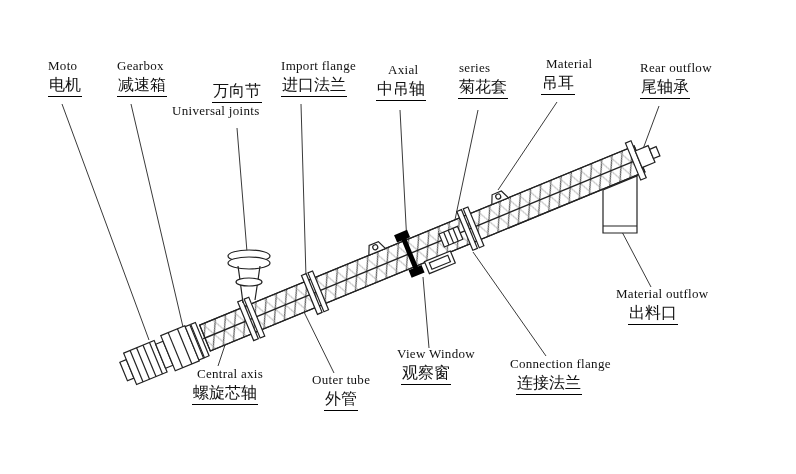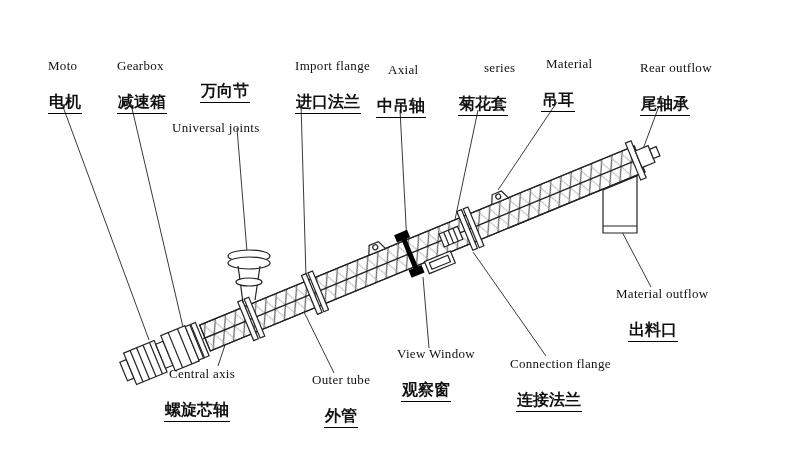--- a/index.html
+++ b/index.html
@@ -11,30 +11,29 @@
     font-family:"Liberation Serif","DejaVu Serif",serif;
   }
   .stage svg{position:absolute;left:0;top:0;}
   .lbl{
     position:absolute;
     display:flex;
     flex-direction:column;
     align-items:flex-start;
     color:#111;
     white-space:nowrap;
-    gap:17px;
   }
   .lbl .en{
     font-size:13px;
     line-height:16px;
     letter-spacing:0.3px;
   }
   .lbl .zh{
     font-size:16px;
-    font-weight:bold;
+    font-weight:normal;
     line-height:21px;
     padding:0 1px 1px 1px;
     border-bottom:1.6px solid #000;
     font-family:"Liberation Sans","DejaVu Sans",sans-serif;
     text-align:right;
   }
 </style>
 </head>
 <body>
 
@@ -138,36 +137,36 @@
     <div class="en">Moto</div>
     <div class="zh">电机</div>
   </div>
 
   <div class="lbl" style="left:117px;top:58px">
     <div class="en">Gearbox</div>
     <div class="zh">减速箱</div>
   </div>
 
   <div class="lbl" style="left:172px;top:80px">
-    <div class="zh" style="margin-left:28px">万向节</div>
+    <div class="zh" style="margin-left:40px">万向节</div>
     <div class="en">Universal joints</div>
   </div>
 
-  <div class="lbl" style="left:295px;top:58px">
+  <div class="lbl" style="left:281px;top:58px">
     <div class="en">Import flange</div>
     <div class="zh">进口法兰</div>
   </div>
 
   <div class="lbl" style="left:376px;top:62px">
     <div class="en" style="margin-left:12px">Axial</div>
     <div class="zh">中吊轴</div>
   </div>
 
   <div class="lbl" style="left:458px;top:60px">
-    <div class="en" style="margin-left:26px">series</div>
+    <div class="en" style="margin-left:1px">series</div>
     <div class="zh">菊花套</div>
   </div>
 
   <div class="lbl" style="left:541px;top:56px">
     <div class="en" style="margin-left:5px">Material</div>
     <div class="zh">吊耳</div>
   </div>
 
   <div class="lbl" style="left:640px;top:60px">
     <div class="en">Rear outflow</div>
@@ -187,18 +186,18 @@
   <div class="lbl" style="left:397px;top:346px">
     <div class="en">View Window</div>
     <div class="zh" style="margin-left:4px">观察窗</div>
   </div>
 
   <div class="lbl" style="left:312px;top:372px">
     <div class="en">Outer tube</div>
     <div class="zh" style="margin-left:12px">外管</div>
   </div>
 
-  <div class="lbl" style="left:164px;top:366px">
+  <div class="lbl" style="left:192px;top:366px">
     <div class="en" style="margin-left:5px">Central axis</div>
     <div class="zh">螺旋芯轴</div>
   </div>
 
 </div>
 
 </body></html>

